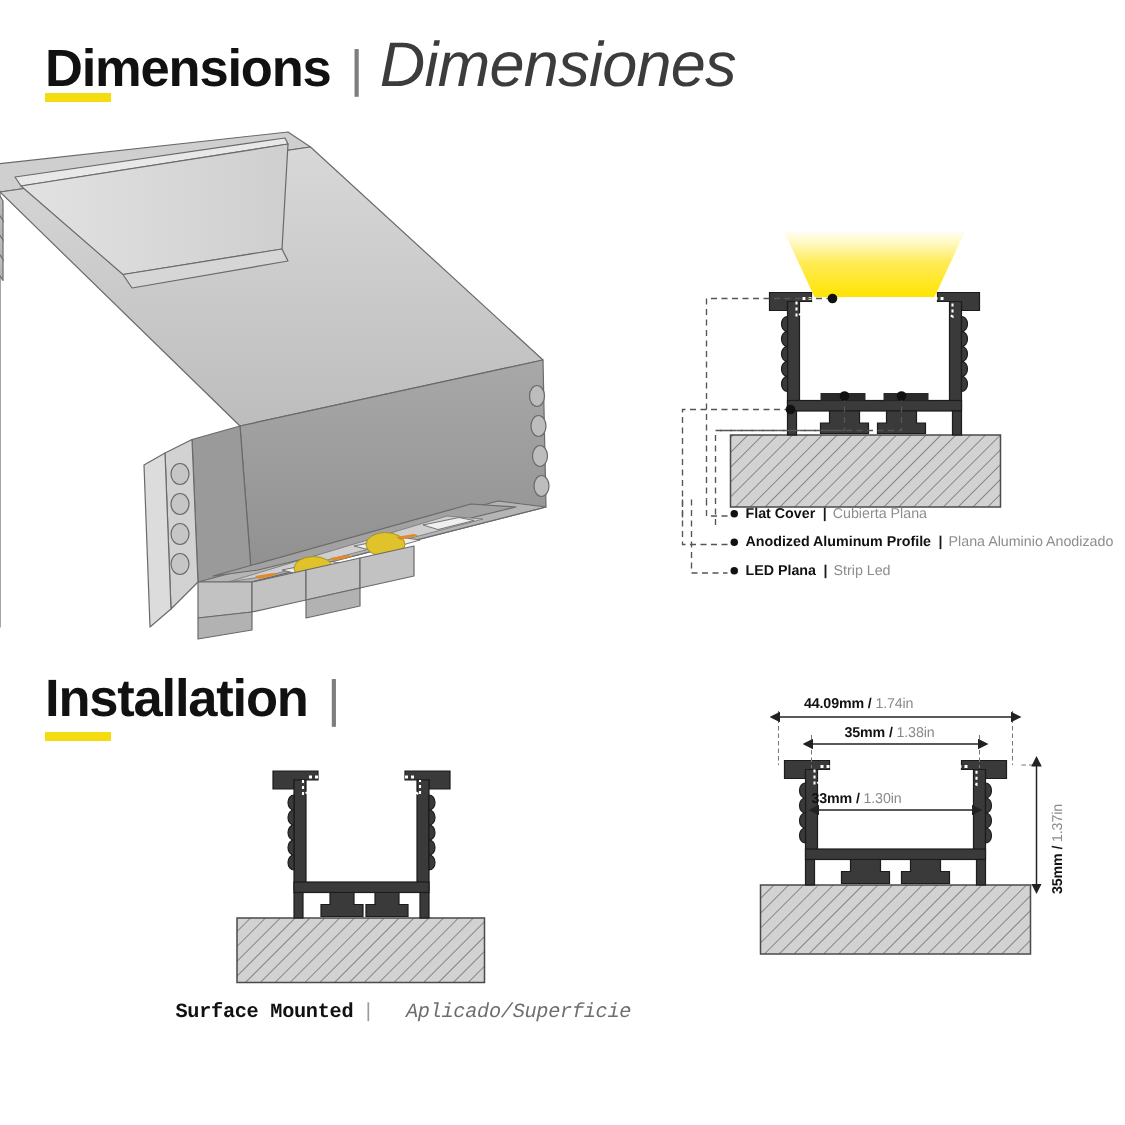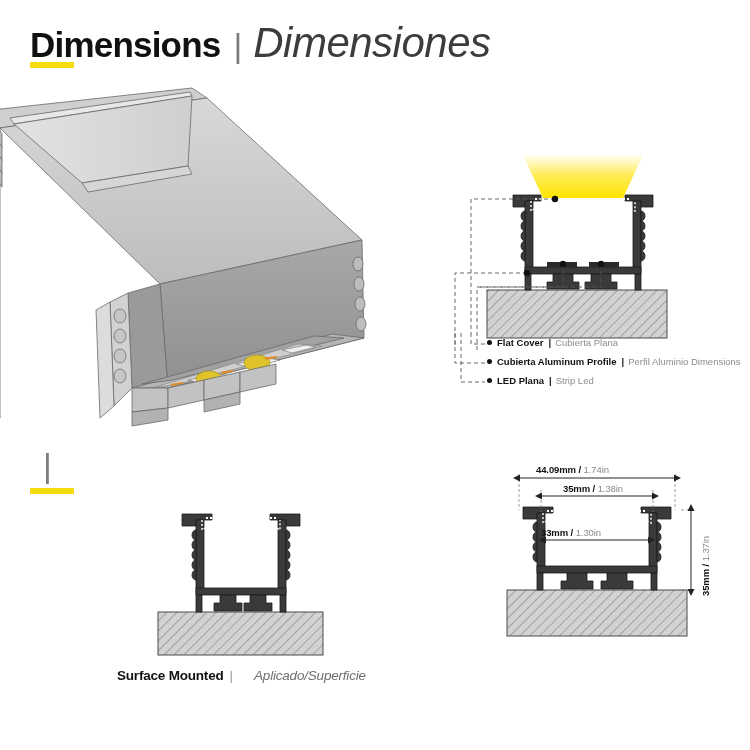--- a/index.html
+++ b/index.html
@@ -272,33 +272,34 @@
 
   <div class="legend">
     <div class="legend-row">
       <span class="legend-dot"></span>
       <span class="en">Flat Cover</span>
       <span class="sep">|</span>
       <span class="es">Cubierta Plana</span>
     </div>
     <div class="legend-row">
       <span class="legend-dot"></span>
-      <span class="en">Cubierta Aluminum Profile</span>
+      <span class="en">Anodized Aluminum Profile</span>
       <span class="sep">|</span>
-      <span class="es">Perfil Aluminio Dimensions</span>
+      <span class="es">Plana Aluminio Anodizado</span>
     </div>
     <div class="legend-row">
       <span class="legend-dot"></span>
       <span class="en">LED Plana</span>
       <span class="sep">|</span>
       <span class="es">Strip Led</span>
     </div>
   </div>
 
   <div class="heading" style="left:30px; top:448px;">
+    <span class="en">Installation</span>
     <span class="sep">|</span>
   </div>
   <div class="accent-bar" style="left:30px; top:488px;"></div>
 
   <svg class="svg-abs" style="left:140px; top:500px;" width="210" height="155" viewBox="0 0 210 155">
     <defs>
       <pattern id="hatchB" width="7" height="7" patternUnits="userSpaceOnUse" patternTransform="rotate(45)">
         <rect width="7" height="7" fill="#d2d2d2"></rect>
         <line x1="0" y1="0" x2="0" y2="7" stroke="#6e6e6e" stroke-width="1"></line>
       </pattern>
@@ -317,21 +318,21 @@
       <rect x="56" y="95" width="6" height="17"></rect>
       <rect x="140" y="95" width="6" height="17"></rect>
       <polygon points="80,95 96,95 96,103 102,103 102,111 74,111 74,103 80,103"></polygon>
       <polygon points="110,95 126,95 126,103 132,103 132,111 104,111 104,103 110,103"></polygon>
     </g>
 
     <path d="M62,20 L62,30 L72,24 L130,24 L140,30 L140,20" fill="none" stroke="#ffffff" stroke-width="1.4" stroke-dasharray="2 2"></path>
     <line x1="66" y1="18" x2="136" y2="18" stroke="#ffffff" stroke-width="2" stroke-dasharray="2 2"></line>
   </svg>
 
-  <div class="caption" style="left:117px; top:668px;">
+  <div class="caption" style="left:117px; top:668px;font-family:Liberation Mono, monospace;">
     <span class="en">Surface Mounted</span>
     <span class="sep">|</span>
     <span class="es">Aplicado/Superficie</span>
   </div>
 
   <svg class="svg-abs" style="left:495px; top:462px;" width="230" height="190" viewBox="0 0 230 190">
     <defs>
       <pattern id="hatchC" width="7" height="7" patternUnits="userSpaceOnUse" patternTransform="rotate(45)">
         <rect width="7" height="7" fill="#d2d2d2"></rect>
         <line x1="0" y1="0" x2="0" y2="7" stroke="#6e6e6e" stroke-width="1"></line>

